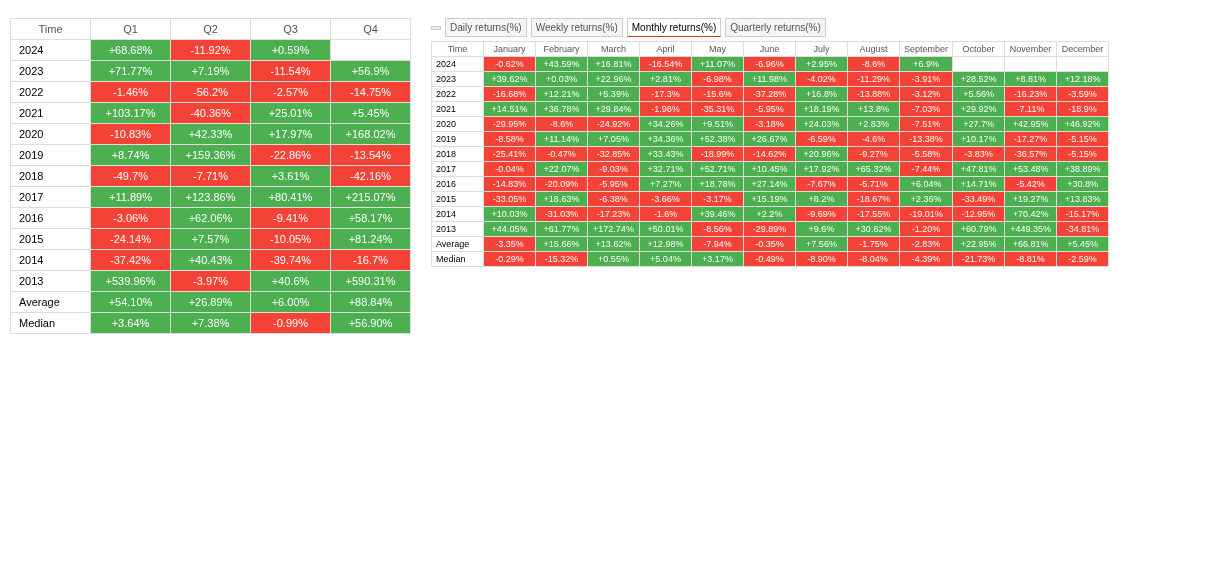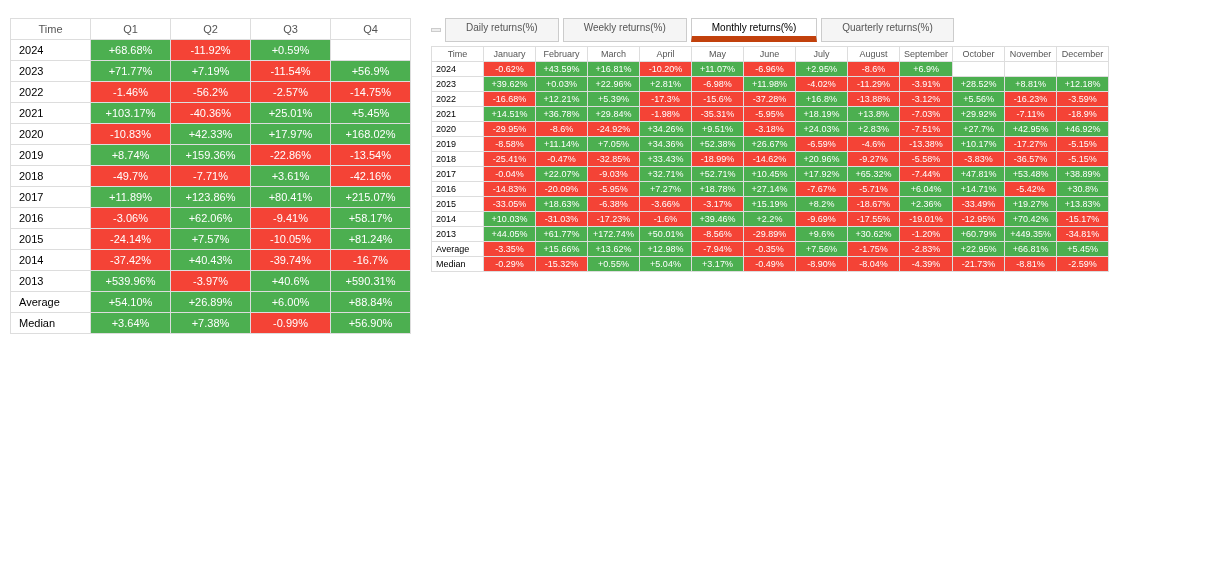--- a/index.html
+++ b/index.html
@@ -52,32 +52,32 @@
     }
     .cell-red {
       background-color: #F44336;
       color: #fff;
     }
     .cell-neutral {
       background: #fff;
       color: #000;
     }
     .tab-item {
-      padding: 3px 20px;
+      padding: 3px 4px;
       font-size: 10px;
       cursor: pointer;
       color: #555;
       border: 1px solid #ccc;
       background: #f5f5f5;
       margin-right: 2px;
     }
     .tab-item.active {
       background: #fff;
       color: #000;
-      border-bottom: 6px solid #c2410c;
+      border-bottom: 1px solid #c2410c;
     }
     .monthly-table td, .monthly-table th {
       border: 1px solid #ddd;
       padding: 2px 4px;
       text-align: center;
       font-size: 9px;
       min-width: 52px;
     }
     .monthly-table th {
       background: #fff;
@@ -255,21 +255,21 @@
             <th>November</th>
             <th>December</th>
           </tr>
       </thead>
       <tbody id="monthly-body">
           <tr>
             <td class="time-col">2024</td>
             <td class="cell-red">-0.62%</td>
             <td class="cell-green">+43.59%</td>
             <td class="cell-green">+16.81%</td>
-            <td class="cell-red">-10.20%</td>
+            <td class="cell-red">-16.54%</td>
             <td class="cell-green">+11.07%</td>
             <td class="cell-red">-6.96%</td>
             <td class="cell-green">+2.95%</td>
             <td class="cell-red">-8.6%</td>
             <td class="cell-green">+6.9%</td>
             <td class="cell-neutral"></td>
             <td class="cell-neutral"></td>
             <td class="cell-neutral"></td>
           </tr>
           <tr>

